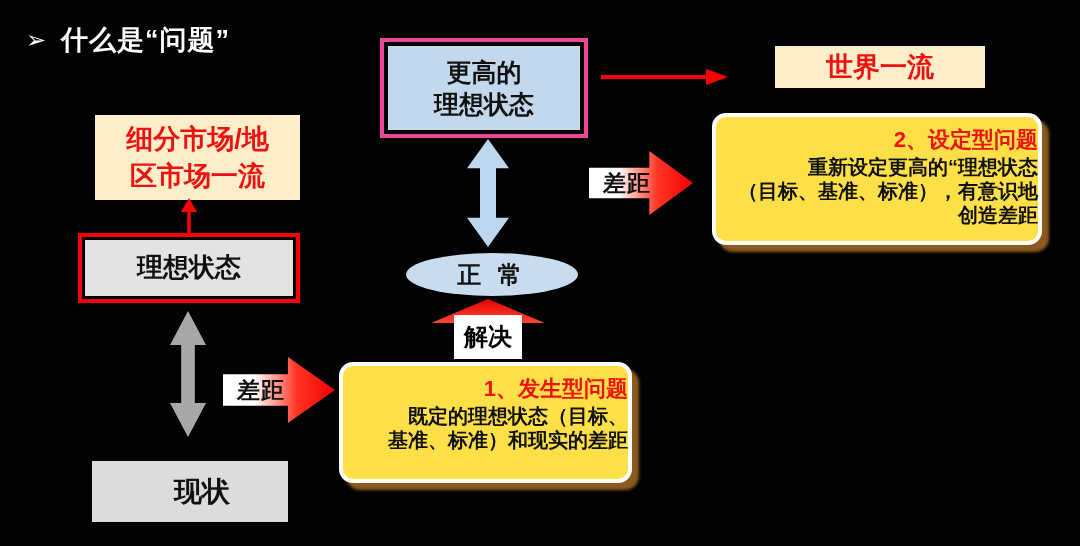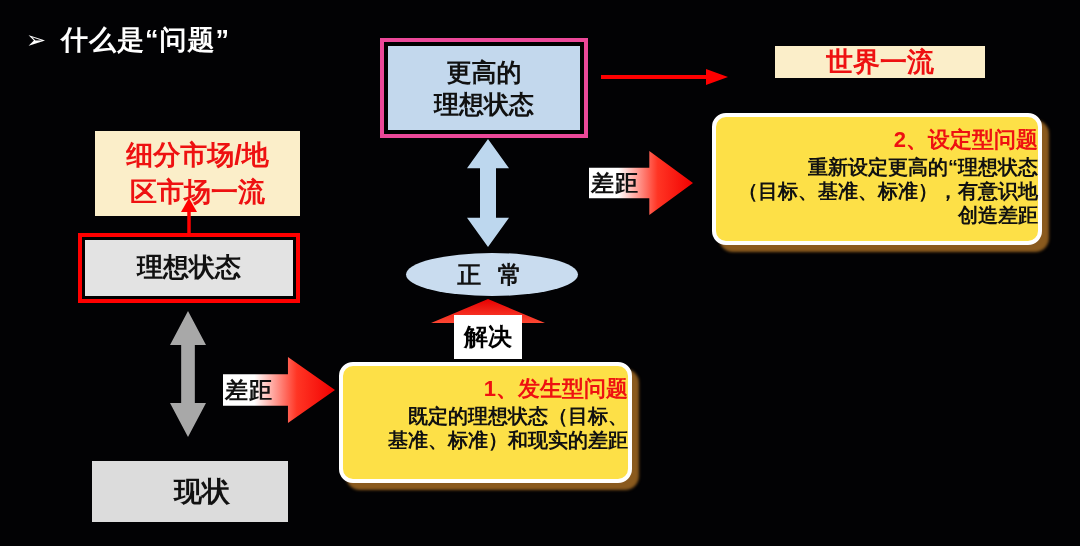--- a/index.html
+++ b/index.html
@@ -16,22 +16,22 @@
     display:flex; align-items:center; gap:14px; letter-spacing:1px; }
   .slide-title .marker { font-size:24px; }
 
   
   .fillbox { display:flex; flex-direction:column; justify-content:center;
     align-items:center; text-align:center; }
   .cream { background:#FBEEC9; color:#EE1111; }
   .grayfill { background:#DCDCDC; color:#111;padding-left:24px; }
 
   .box-segment { left:95px; top:115px; width:205px; height:85px;
-    font-size:27px; line-height:1.35;margin-top:16px; }
-  .box-world { left:775px; top:46px; width:210px; height:32px; font-size:27px; }
+    font-size:27px; line-height:1.35; }
+  .box-world { left:775px; top:46px; width:210px; height:42px; font-size:27px; }
 
   .box-ideal { left:78px; top:233px; width:222px; height:70px;
     border:4px solid #FF0000; box-shadow: inset 0 0 0 3px #000;
     background:#E3E3E3; color:#111; }
   .box-ideal .t1 { font-size:26px; line-height:1.05; }
   .box-ideal .t2 { font-size:16px; line-height:1.2; }
 
   .box-current { left:92px; top:461px; width:196px; height:61px; font-size:28px; }
 
   .box-higher { left:380px; top:38px; width:208px; height:100px;
@@ -59,21 +59,21 @@
   
   .double-arrow { clip-path:polygon(50% 0%,100% 27%,69% 27%,69% 73%,100% 73%,50% 100%,0% 73%,31% 73%,31% 27%,0% 27%); }
   .double-arrow.blue { left:467px; top:139px; width:42px; height:108px; background:#BDD7EE; }
   .double-arrow.gray { left:170px; top:311px; width:36px; height:126px; background:#A8A8A8; }
 
   
   .gap-arrow {
     clip-path:polygon(0% 26%,58% 26%,58% 0%,100% 50%,58% 100%,58% 74%,0% 74%);
     background:linear-gradient(to right,#ffffff 0%,#ffffff 28%,#ff3524 66%,#f20000 100%);
     display:flex; align-items:center; color:#111; font-size:23px;
-    padding-left:2px; letter-spacing:1px;
+    padding-left:14px; letter-spacing:1px;
   }
   .gap-left { left:223px; top:357px; width:112px; height:66px; }
   .gap-right { left:589px; top:151px; width:104px; height:64px; }
 
   
   .solve-wrap { left:431px; top:299px; width:114px; height:60px; }
   .solve-arrow { position:absolute; left:0; top:0; width:100%; height:100%;
     clip-path:polygon(50% 0%,100% 40%,72% 40%,72% 100%,28% 100%,28% 40%,0% 40%);
     background:linear-gradient(to bottom,#e60000 0%,#ff4a35 42%,#ffc9bd 85%,#ffe9e2 100%); }
   .solve-label { position:absolute; left:23px; top:16px; width:68px; height:44px;

